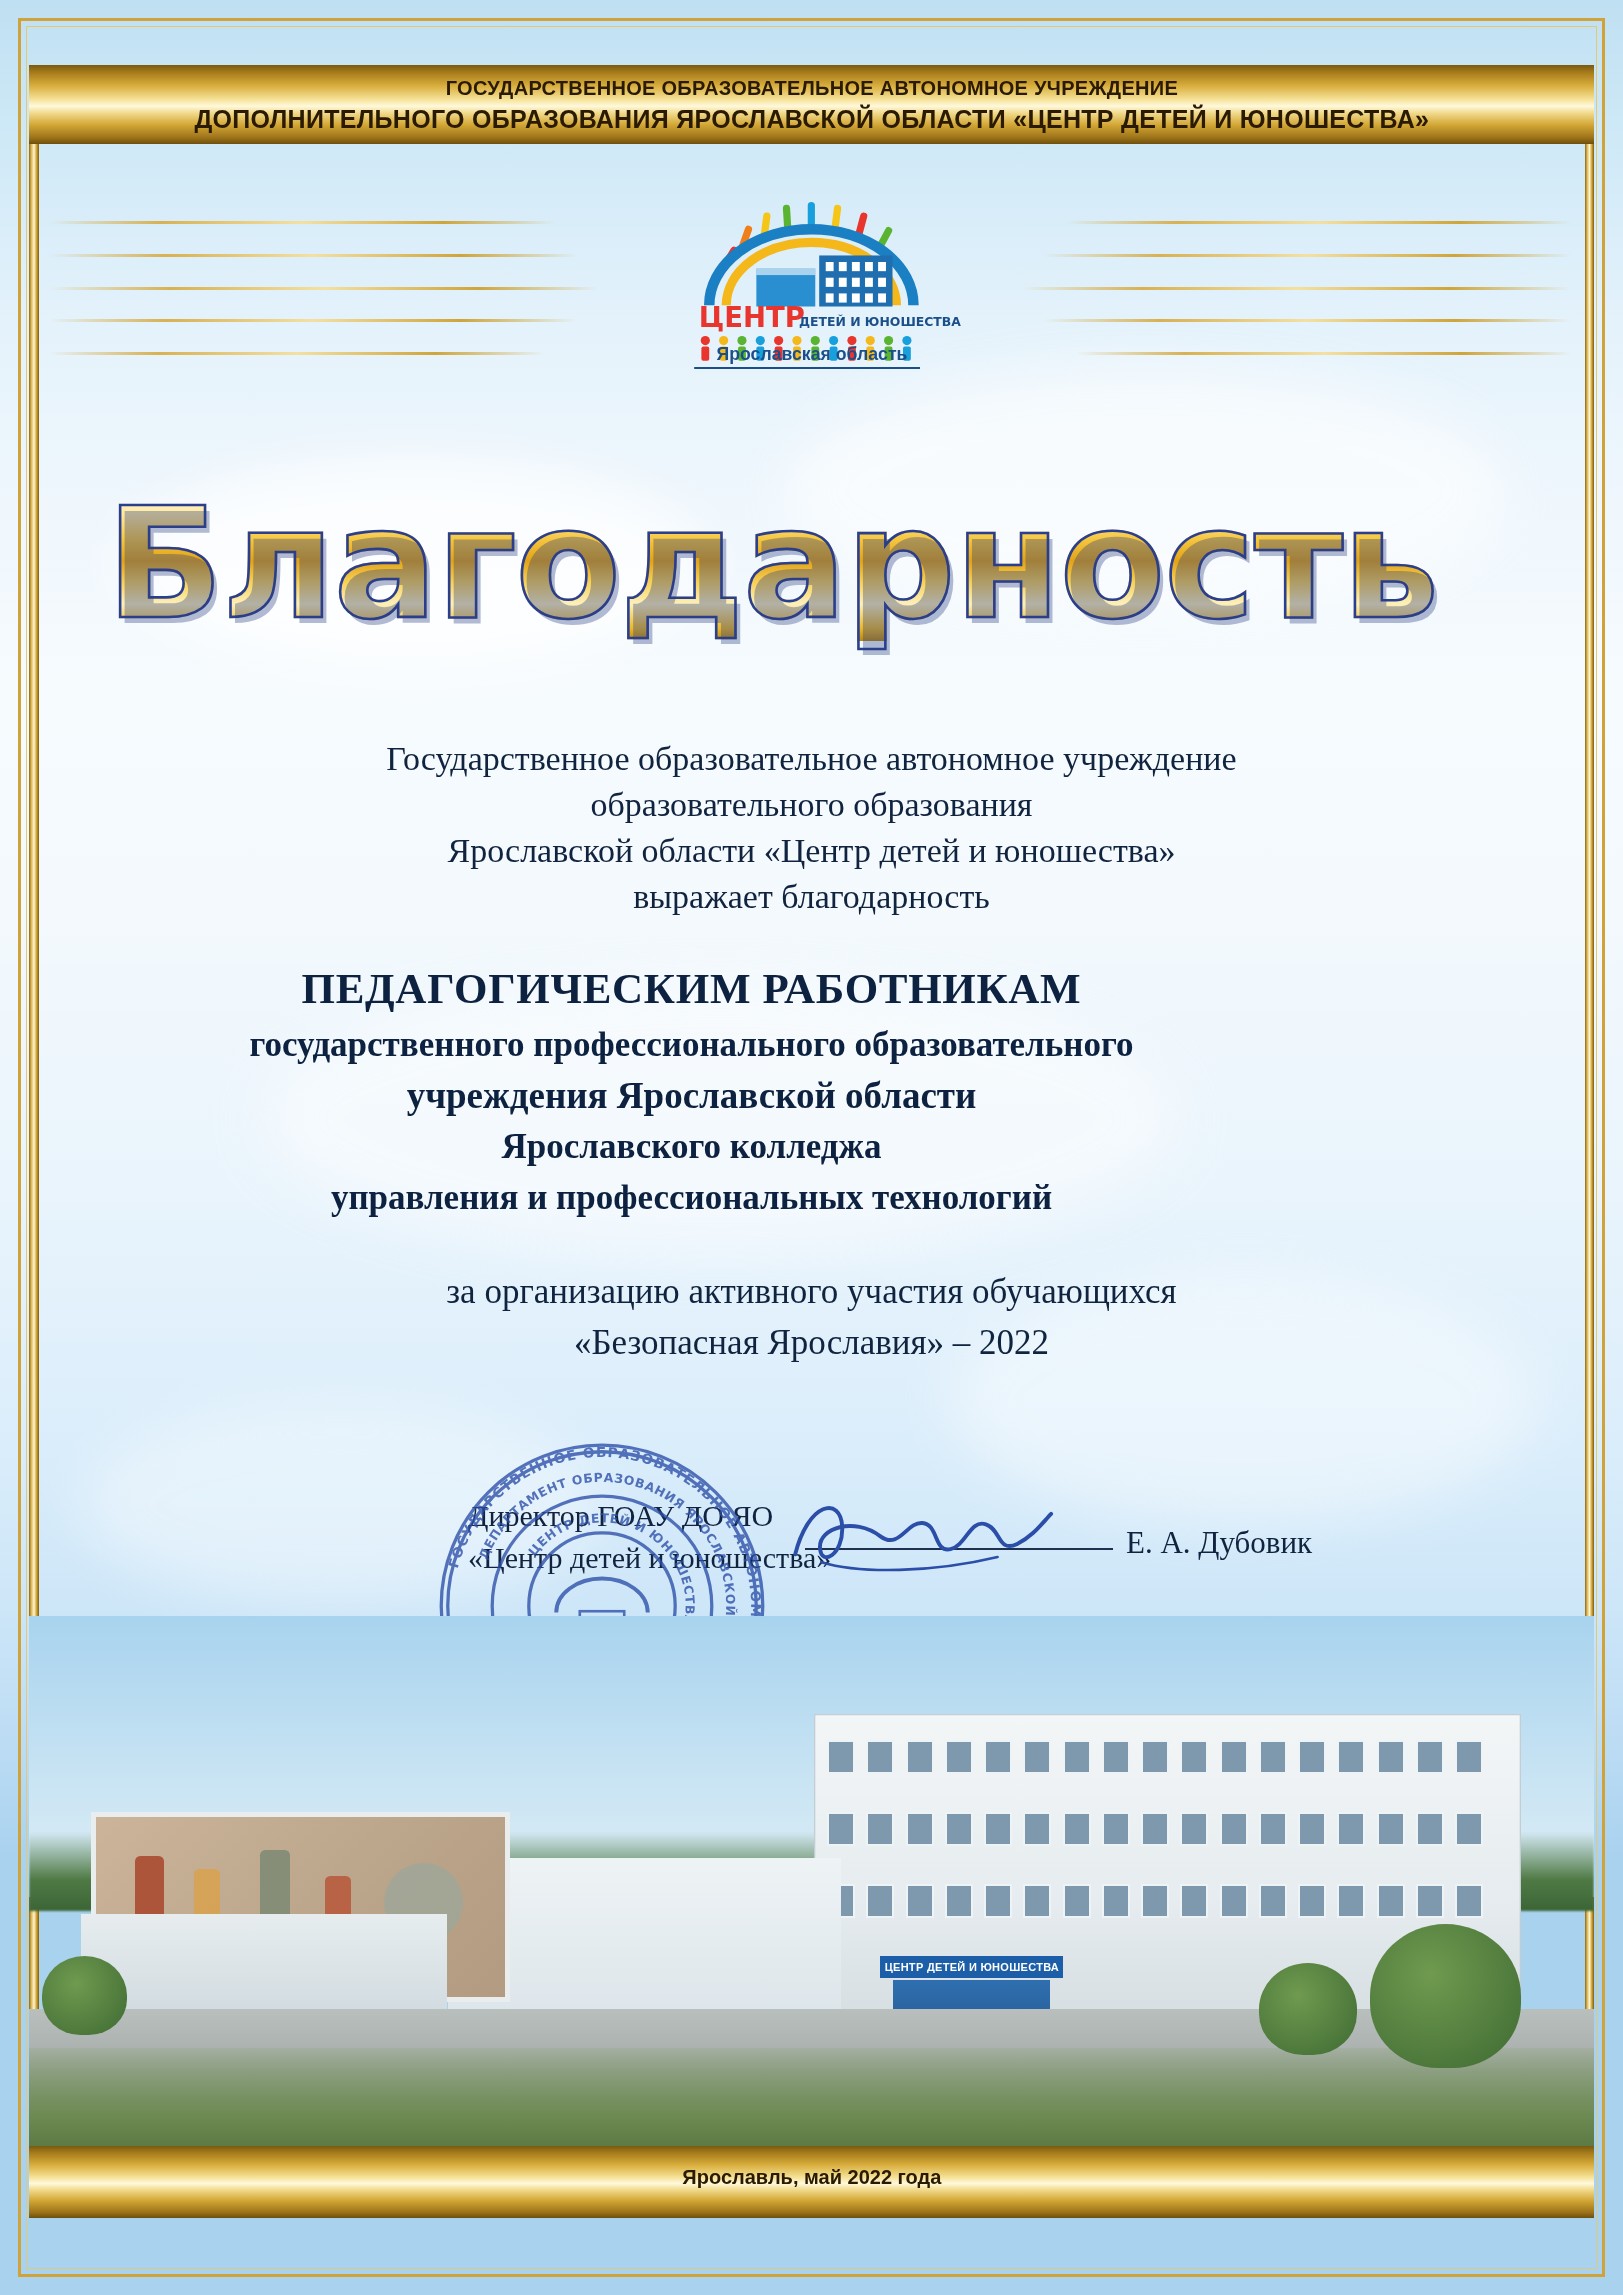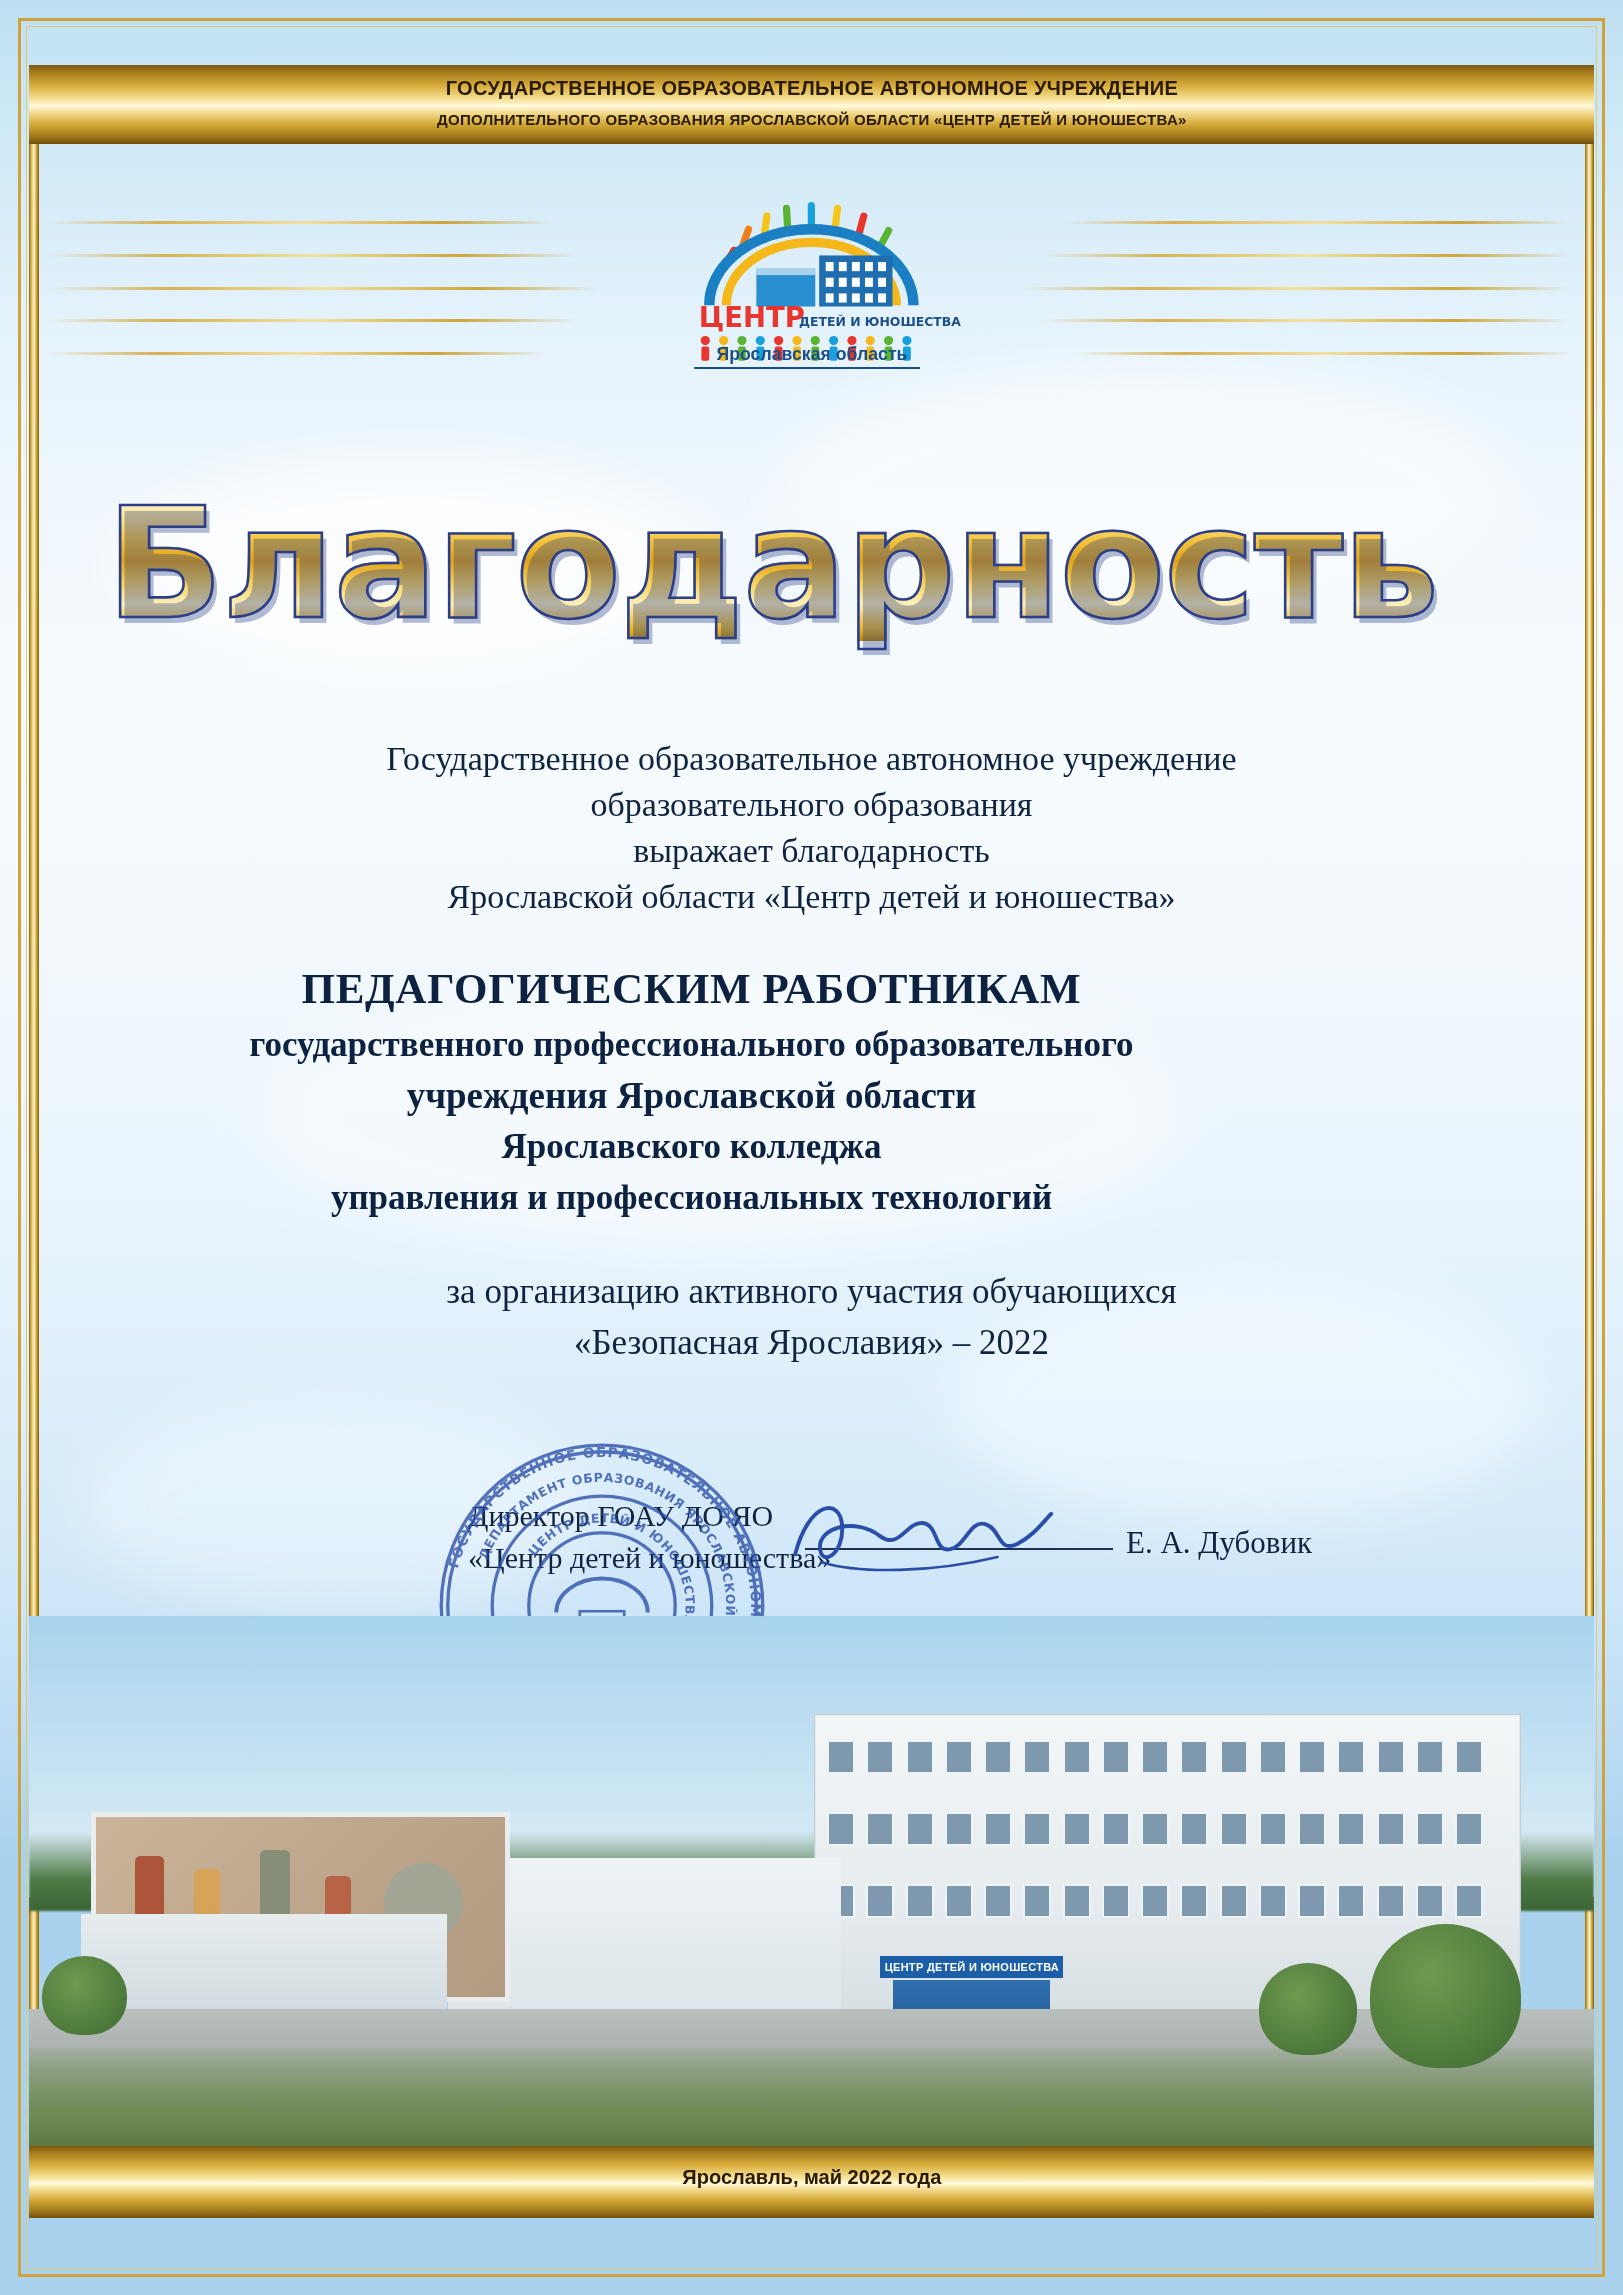--- a/index.html
+++ b/index.html
@@ -92,21 +92,21 @@
     left: 29.4px;
     top: 73px;
     width: 1565px;
     text-align: center;
     color: #2a1a00;
     font-weight: bold;
     font-size: 20px;
     letter-spacing: 0.3px;
     line-height: 31px;
   }
-  .header-text .l2 { font-size: 15px; }
+  .header-text .l2 { font-size: 25px; }
 
   .footer-text {
     position: absolute;
     left: 29.4px;
     top: 2166px;
     width: 1565px;
     text-align: center;
     color: #2a1a00;
     font-weight: bold;
     font-size: 20px;
@@ -514,22 +514,22 @@
       <line x1="55" y1="272" x2="400" y2="272" stroke="#1b4f8a" stroke-width="3"></line>
     </svg>
     <div class="logo-title">Ярославская область</div>
   </div>
 
   <div class="big-title">Благодарность</div>
 
   <div class="intro">
     <div>Государственное образовательное автономное учреждение</div>
     <div>образовательного образования</div>
+    <div>Ярославской области «Центр детей и юношества»</div>
     <div>выражает благодарность</div>
-    <div>Ярославской области «Центр детей и юношества»</div>
   </div>
 
   <div class="recipient">
     <div class="r1">ПЕДАГОГИЧЕСКИМ РАБОТНИКАМ</div>
     <div class="r2">государственного профессионального образовательного</div>
     <div class="r3">учреждения Ярославской области</div>
     <div class="r4">Ярославского колледжа</div>
     <div class="r5">управления и профессиональных технологий</div>
   </div>
 

